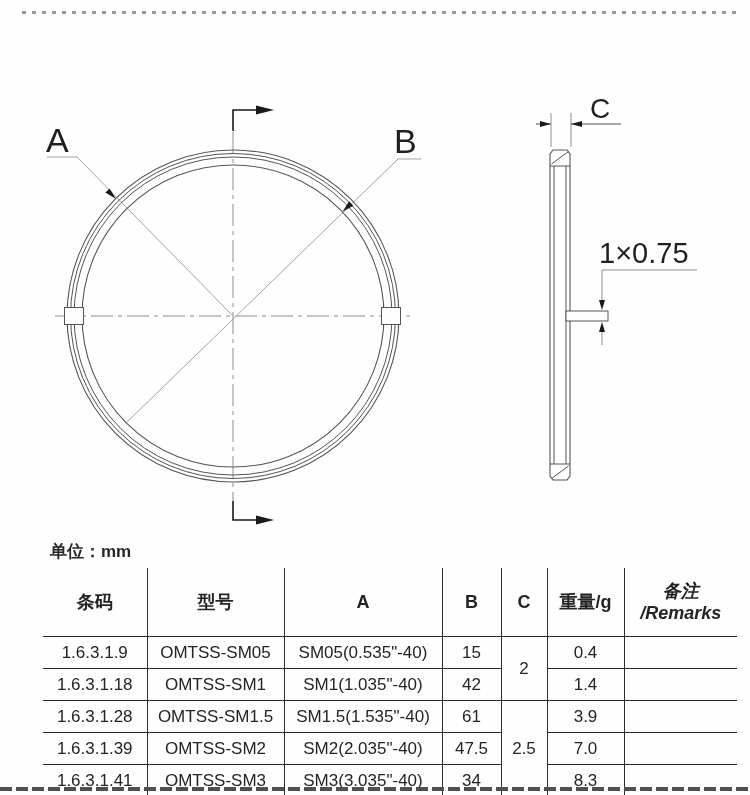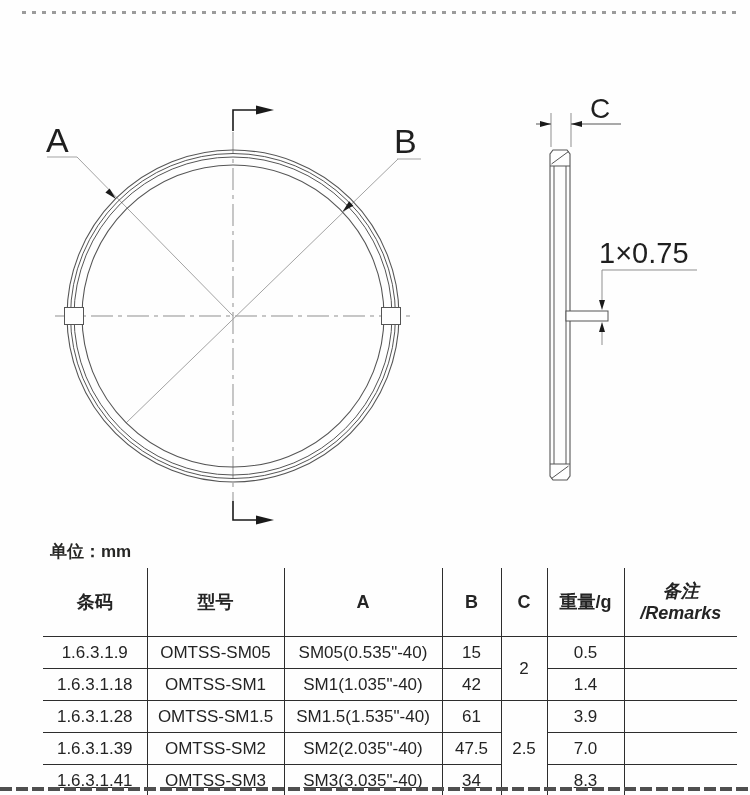--- a/index.html
+++ b/index.html
@@ -31,21 +31,21 @@
   }
   table.spec th,table.spec td{
     padding:0;text-align:center;vertical-align:middle;
     font-size:17px;color:#242424;border:0;
   }
   table.spec th{height:68px;font-weight:700;font-size:18px;}
   table.spec td{height:31px;}
   table.spec th + th, table.spec td + td{border-left:1.5px solid #2d2d2d;}
   table.spec th{border-bottom:1.5px solid #2d2d2d;}
   table.spec tbody td{border-bottom:1.5px solid #2d2d2d;}
-  table.spec tbody tr:last-child td{border-bottom:none;text-decoration:underline;}
+  table.spec tbody tr:last-child td{border-bottom:none;}
   table.spec td.no-bottom{border-bottom:none;}
   .hdr2{line-height:1.25;font-style:italic;}
 </style>
 </head>
 <body>
 
 <div id="page">
 
   <div class="dotted-top"></div>
 
@@ -142,21 +142,21 @@
           </th>
         </tr>
     </thead>
     <tbody id="tbody">
         <tr>
           <td>1.6.3.1.9</td>
           <td>OMTSS-SM05</td>
           <td>SM05(0.535"-40)</td>
           <td>15</td>
           <td rowspan="2">2</td>
-          <td>0.5</td>
+          <td>0.4</td>
           <td></td>
         </tr>
         <tr>
           <td>1.6.3.1.18</td>
           <td>OMTSS-SM1</td>
           <td>SM1(1.035"-40)</td>
           <td>42</td>
           <td>1.4</td>
           <td></td>
         </tr>

